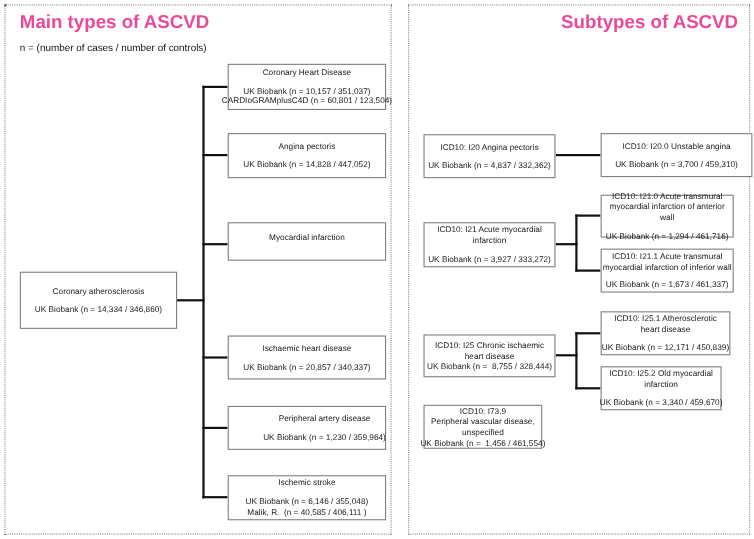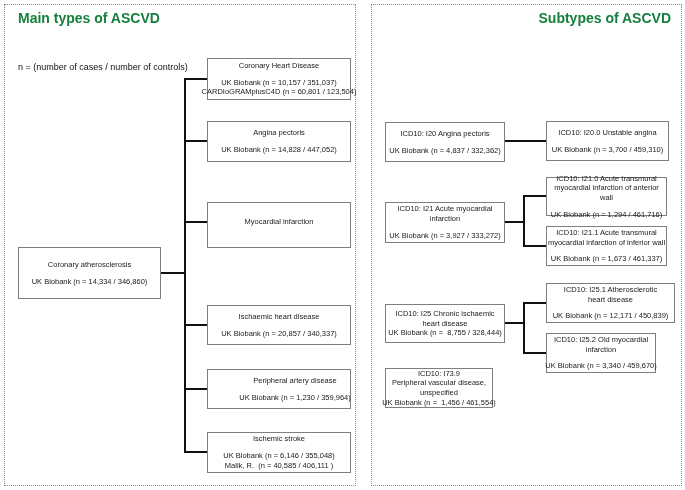--- a/index.html
+++ b/index.html
@@ -4,21 +4,21 @@
 <style>
   html,body{margin:0;padding:0;background:#fff;}
   .canvas{
     position:relative;width:685px;height:490px;background:#fff;
     font-family:"Liberation Sans","DejaVu Sans",sans-serif;color:#1a1a1a;
     overflow:hidden;
   }
   .panel{position:absolute;border:1px dotted #8a8a8a;background:#fff;}
   .panel-left{left:4px;top:4px;width:350px;height:480px;}
   .panel-right{left:371px;top:4px;width:309px;height:480px;}
-  .panel-title{position:absolute;font-size:14px;font-weight:bold;color:#15803d;white-space:nowrap;}
+  .panel-title{position:absolute;font-size:17px;font-weight:bold;color:#ec4899;white-space:nowrap;}
   .subtitle{position:absolute;font-size:9px;color:#111;white-space:nowrap;}
   .node{
     position:absolute;background:#fff;border:1px solid #7f7f7f;
     display:flex;flex-direction:column;align-items:center;justify-content:center;
     text-align:center;font-size:7.5px;line-height:1.3;box-sizing:border-box;
     z-index:2;
   }
   .node-title{white-space:pre-line;margin-bottom:7px;}
   .node.tight .node-title{margin-bottom:0;}
   .node-stats{white-space:pre;}
@@ -28,21 +28,21 @@
 </style>
 </head>
 <body>
 
 <div class="canvas">
 
   <div class="panel panel-left"></div>
   <div class="panel panel-right"></div>
 
   <div class="panel-title" style="left:18px;top:10px;">Main types of ASCVD</div>
-  <div class="subtitle" style="left:18px;top:38px;margin-top:24px;">n = (number of cases / number of controls)</div>
+  <div class="subtitle" style="left:18px;top:38px;">n = (number of cases / number of controls)</div>
   <div class="panel-title" style="right:14px;top:10px;">Subtypes of ASCVD</div>
 
   <div class="node" style="left:18px;top:247px;width:143px;height:52px;">
     <div class="node-title">Coronary atherosclerosis</div>
     <div class="node-stats">UK Biobank (n = 14,334 / 346,860)</div>
   </div>
 
   <div class="hline" style="left:160px;top:272px;width:26px;"></div>
   <div class="vline" style="left:184px;top:78px;height:375px;"></div>
   <div class="hline" style="left:184px;top:78px;width:23px;"></div>
@@ -54,21 +54,21 @@
 
   <div class="node" style="left:207px;top:58px;width:144px;height:42px;">
     <div class="node-title">Coronary Heart Disease</div>
     <div class="node-stats">UK Biobank (n = 10,157 / 351,037)
 CARDIoGRAMplusC4D (n = 60,801 / 123,504)</div>
   </div>
   <div class="node" style="left:207px;top:121px;width:144px;height:41px;">
     <div class="node-title">Angina pectoris</div>
     <div class="node-stats">UK Biobank (n = 14,828 / 447,052)</div>
   </div>
-  <div class="node" style="left:207px;top:202px;width:144px;height:46px;">
+  <div class="node" style="left:207px;top:202px;width:144px;height:35px;">
     <div class="node-title">Myocardial infarction</div>
   </div>
   <div class="node" style="left:207px;top:305px;width:144px;height:40px;">
     <div class="node-title">Ischaemic heart disease</div>
     <div class="node-stats">UK Biobank (n = 20,857 / 340,337)</div>
   </div>
   <div class="node" style="left:207px;top:369px;width:144px;height:40px;padding-left:32px;">
     <div class="node-title">Peripheral artery disease</div>
     <div class="node-stats">UK Biobank (n = 1,230 / 359,964)</div>
   </div>
@@ -76,21 +76,21 @@
     <div class="node-title">Ischemic stroke</div>
     <div class="node-stats">UK Biobank (n = 6,146 / 355,048)
 Malik, R.  (n = 40,585 / 406,111 )</div>
   </div>
 
   <div class="node" style="left:385px;top:122px;width:120px;height:40px;">
     <div class="node-title">ICD10: I20 Angina pectoris</div>
     <div class="node-stats">UK Biobank (n = 4,837 / 332,362)</div>
   </div>
   <div class="hline" style="left:505px;top:140px;width:41px;"></div>
-  <div class="node" style="left:546px;top:121px;width:123px;height:40px;">
+  <div class="node" style="left:546px;top:121px;width:138px;height:40px;">
     <div class="node-title">ICD10: I20.0 Unstable angina</div>
     <div class="node-stats">UK Biobank (n = 3,700 / 459,310)</div>
   </div>
 
   <div class="node" style="left:385px;top:202px;width:120px;height:41px;">
     <div class="node-title">ICD10: I21 Acute myocardial
 infarction</div>
     <div class="node-stats">UK Biobank (n = 3,927 / 333,272)</div>
   </div>
   <div class="hline" style="left:505px;top:221px;width:20px;"></div>
@@ -110,21 +110,21 @@
 
   <div class="node tight" style="left:385px;top:304px;width:120px;height:39px;">
     <div class="node-title">ICD10: I25 Chronic ischaemic
 heart disease</div>
     <div class="node-stats">UK Biobank (n =  8,755 / 328,444)</div>
   </div>
   <div class="hline" style="left:505px;top:322px;width:20px;"></div>
   <div class="vline" style="left:523px;top:302px;height:52px;"></div>
   <div class="hline" style="left:523px;top:302px;width:23px;"></div>
   <div class="hline" style="left:523px;top:352px;width:23px;"></div>
-  <div class="node" style="left:546px;top:283px;width:129px;height:40px;">
+  <div class="node" style="left:546px;top:283px;width:118px;height:40px;">
     <div class="node-title">ICD10: I25.1 Atherosclerotic
 heart disease</div>
     <div class="node-stats">UK Biobank (n = 12,171 / 450,839)</div>
   </div>
   <div class="node" style="left:546px;top:333px;width:110px;height:40px;">
     <div class="node-title">ICD10: I25.2 Old myocardial infarction</div>
     <div class="node-stats">UK Biobank (n = 3,340 / 459,670)</div>
   </div>
 
   <div class="node tight" style="left:385px;top:368px;width:108px;height:40px;">

